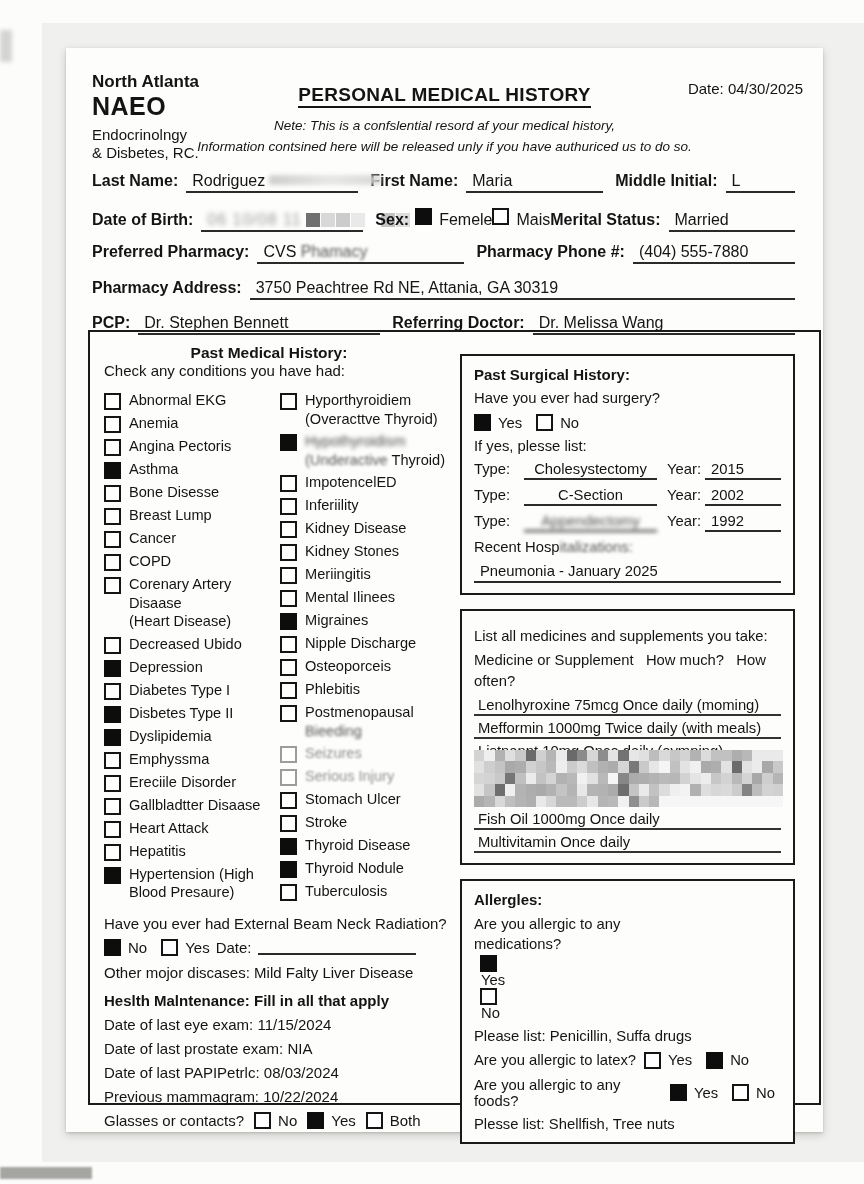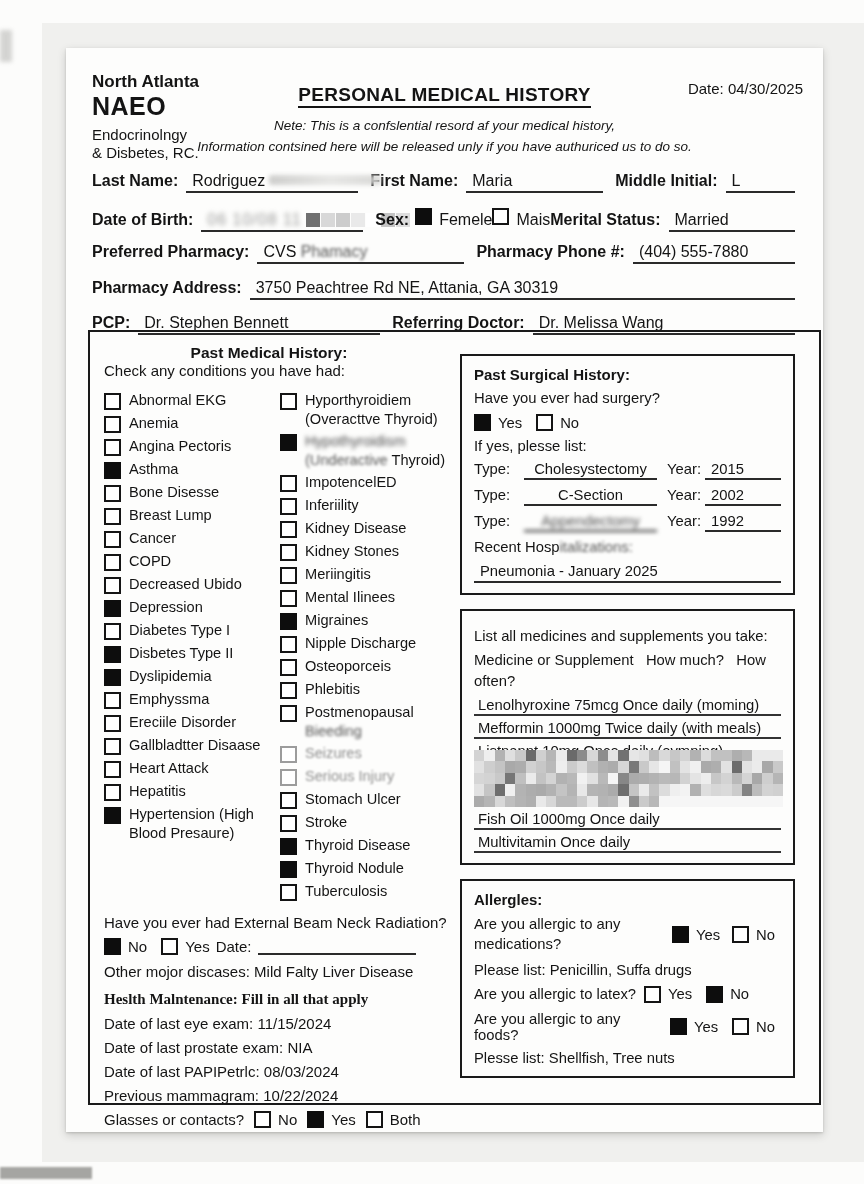--- a/index.html
+++ b/index.html
@@ -54,21 +54,21 @@
   .cond-item .cb{margin-top:2px;}
   .clabel{margin-left:8px;}
   .cond-item.gray .clabel{color:#8f8f8f;filter:blur(1.1px);}
   .blur2{filter:blur(2px);color:#4d4d4d;}
   .blur15{filter:blur(1.5px);color:#555;}
 
   .radiation{margin-top:9px;}
   .rad-row{display:flex;align-items:center;margin-top:7px;}
   .rad-row .dline{border-bottom:2px solid #2a2a2a;width:158px;height:14px;margin-left:6px;}
   .other{margin-top:8px;}
-  .maint-title{font-weight:bold;margin-top:11px;font-family:Liberation Serif, serif;}
+  .maint-title{font-weight:bold;margin-top:11px;}
   .maint{margin-top:7px;}
   .glasses{display:flex;align-items:center;margin-top:7px;}
   .glasses .cb{margin-left:10px;margin-right:7px;}
 
   .rightcol{position:absolute;left:370px;width:335px;top:0;}
   .box{border:2px solid #1a1a1a;background:#fdfdfc;padding:10px 12px;box-sizing:border-box;width:335px;font-size:14.8px;}
   .box .btitle{font-weight:bold;font-size:15px;}
   .box1{margin-top:22px;}
   .box2{margin-top:14px;}
   .box3{margin-top:14px;}
@@ -80,21 +80,21 @@
   .surg-row .ylb{margin-right:4px;}
   .surg-row .yval{width:66px;border-bottom:2px solid #2a2a2a;padding:0 4px 1px 6px;}
   .hosp-line{border-bottom:2px solid #2a2a2a;margin-top:8px;padding:0 2px 2px 6px;}
 
   .med-row{border-bottom:2px solid #333;padding:1px 2px 1px 4px;margin-top:3px;white-space:nowrap;overflow:hidden;}
   .med-row.cut{position:relative;z-index:0;}
   .mosaic{display:grid;grid-template-columns:repeat(30,1fr);grid-auto-rows:1fr;width:309px;height:57px;margin-top:-12px;position:relative;z-index:2;}
   .mosaic i{display:block;}
   .medhead{margin-top:6px;line-height:1.45;}
 
-  .alg-q1{display:flex;align-items:center;margin-top:7px;}
+  .alg-q1{display:flex;align-items:flex-start;margin-top:7px;flex-direction:column;}
   .alg-q1 .q{width:198px;line-height:1.35;}
   .alg-inline{display:flex;align-items:center;margin-top:8px;}
   .alg-inline .cb{margin-left:8px;}
   .alg-inline .yn{margin-left:7px;margin-right:6px;}
   .alg-q1 .cb{margin-left:6px;}
   .alg-q1 .yn{margin-left:7px;margin-right:6px;}
 
   
   .smudge{display:inline-block;width:112px;height:10px;margin-left:4px;border-radius:3px;
     background:linear-gradient(90deg,#c6c6c4,#e3e3e1 55%,#d2d2d0);filter:blur(2px);opacity:.85;vertical-align:1px;}
@@ -210,20 +210,24 @@
               <span class="cb"></span>
               <span class="clabel"><span>Breast Lump</span></span>
             </div>
             <div class="cond-item">
               <span class="cb"></span>
               <span class="clabel"><span>Cancer</span></span>
             </div>
             <div class="cond-item">
               <span class="cb"></span>
               <span class="clabel"><span>COPD</span></span>
+            </div>
+            <div class="cond-item">
+              <span class="cb"></span>
+              <span class="clabel"><span>Corenary Artery Disaase</span><br><span>(Heart Disease)</span></span>
             </div>
             <div class="cond-item">
               <span class="cb"></span>
               <span class="clabel"><span>Decreased Ubido</span></span>
             </div>
             <div class="cond-item">
               <span class="cb checked"></span>
               <span class="clabel"><span>Depression</span></span>
             </div>
             <div class="cond-item">

